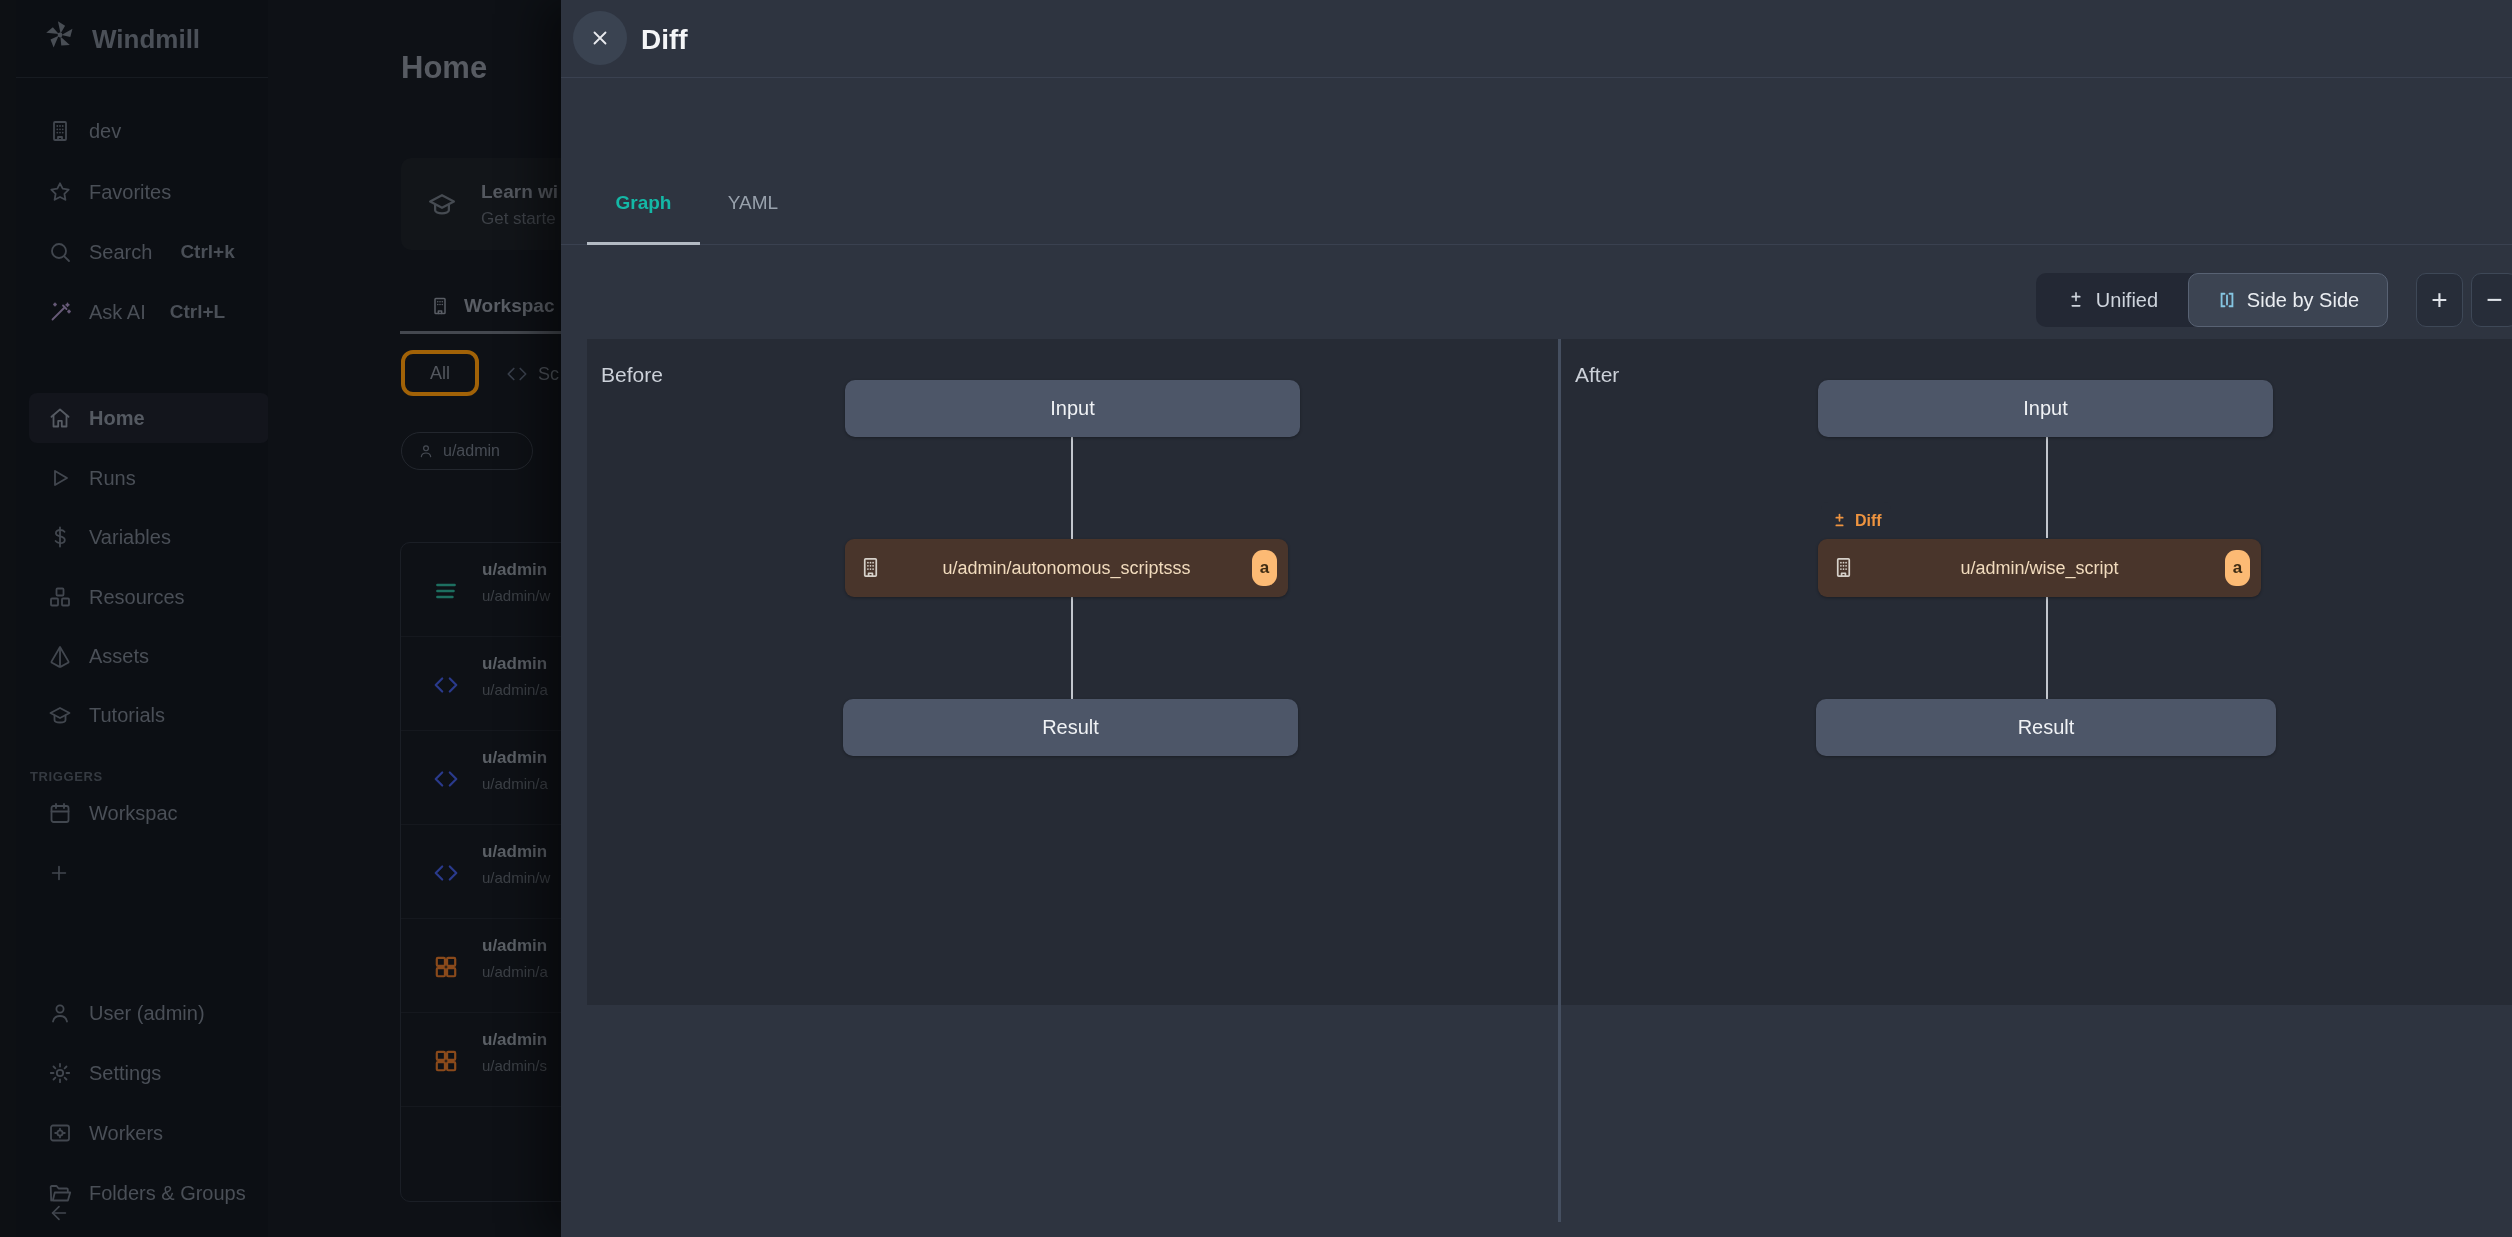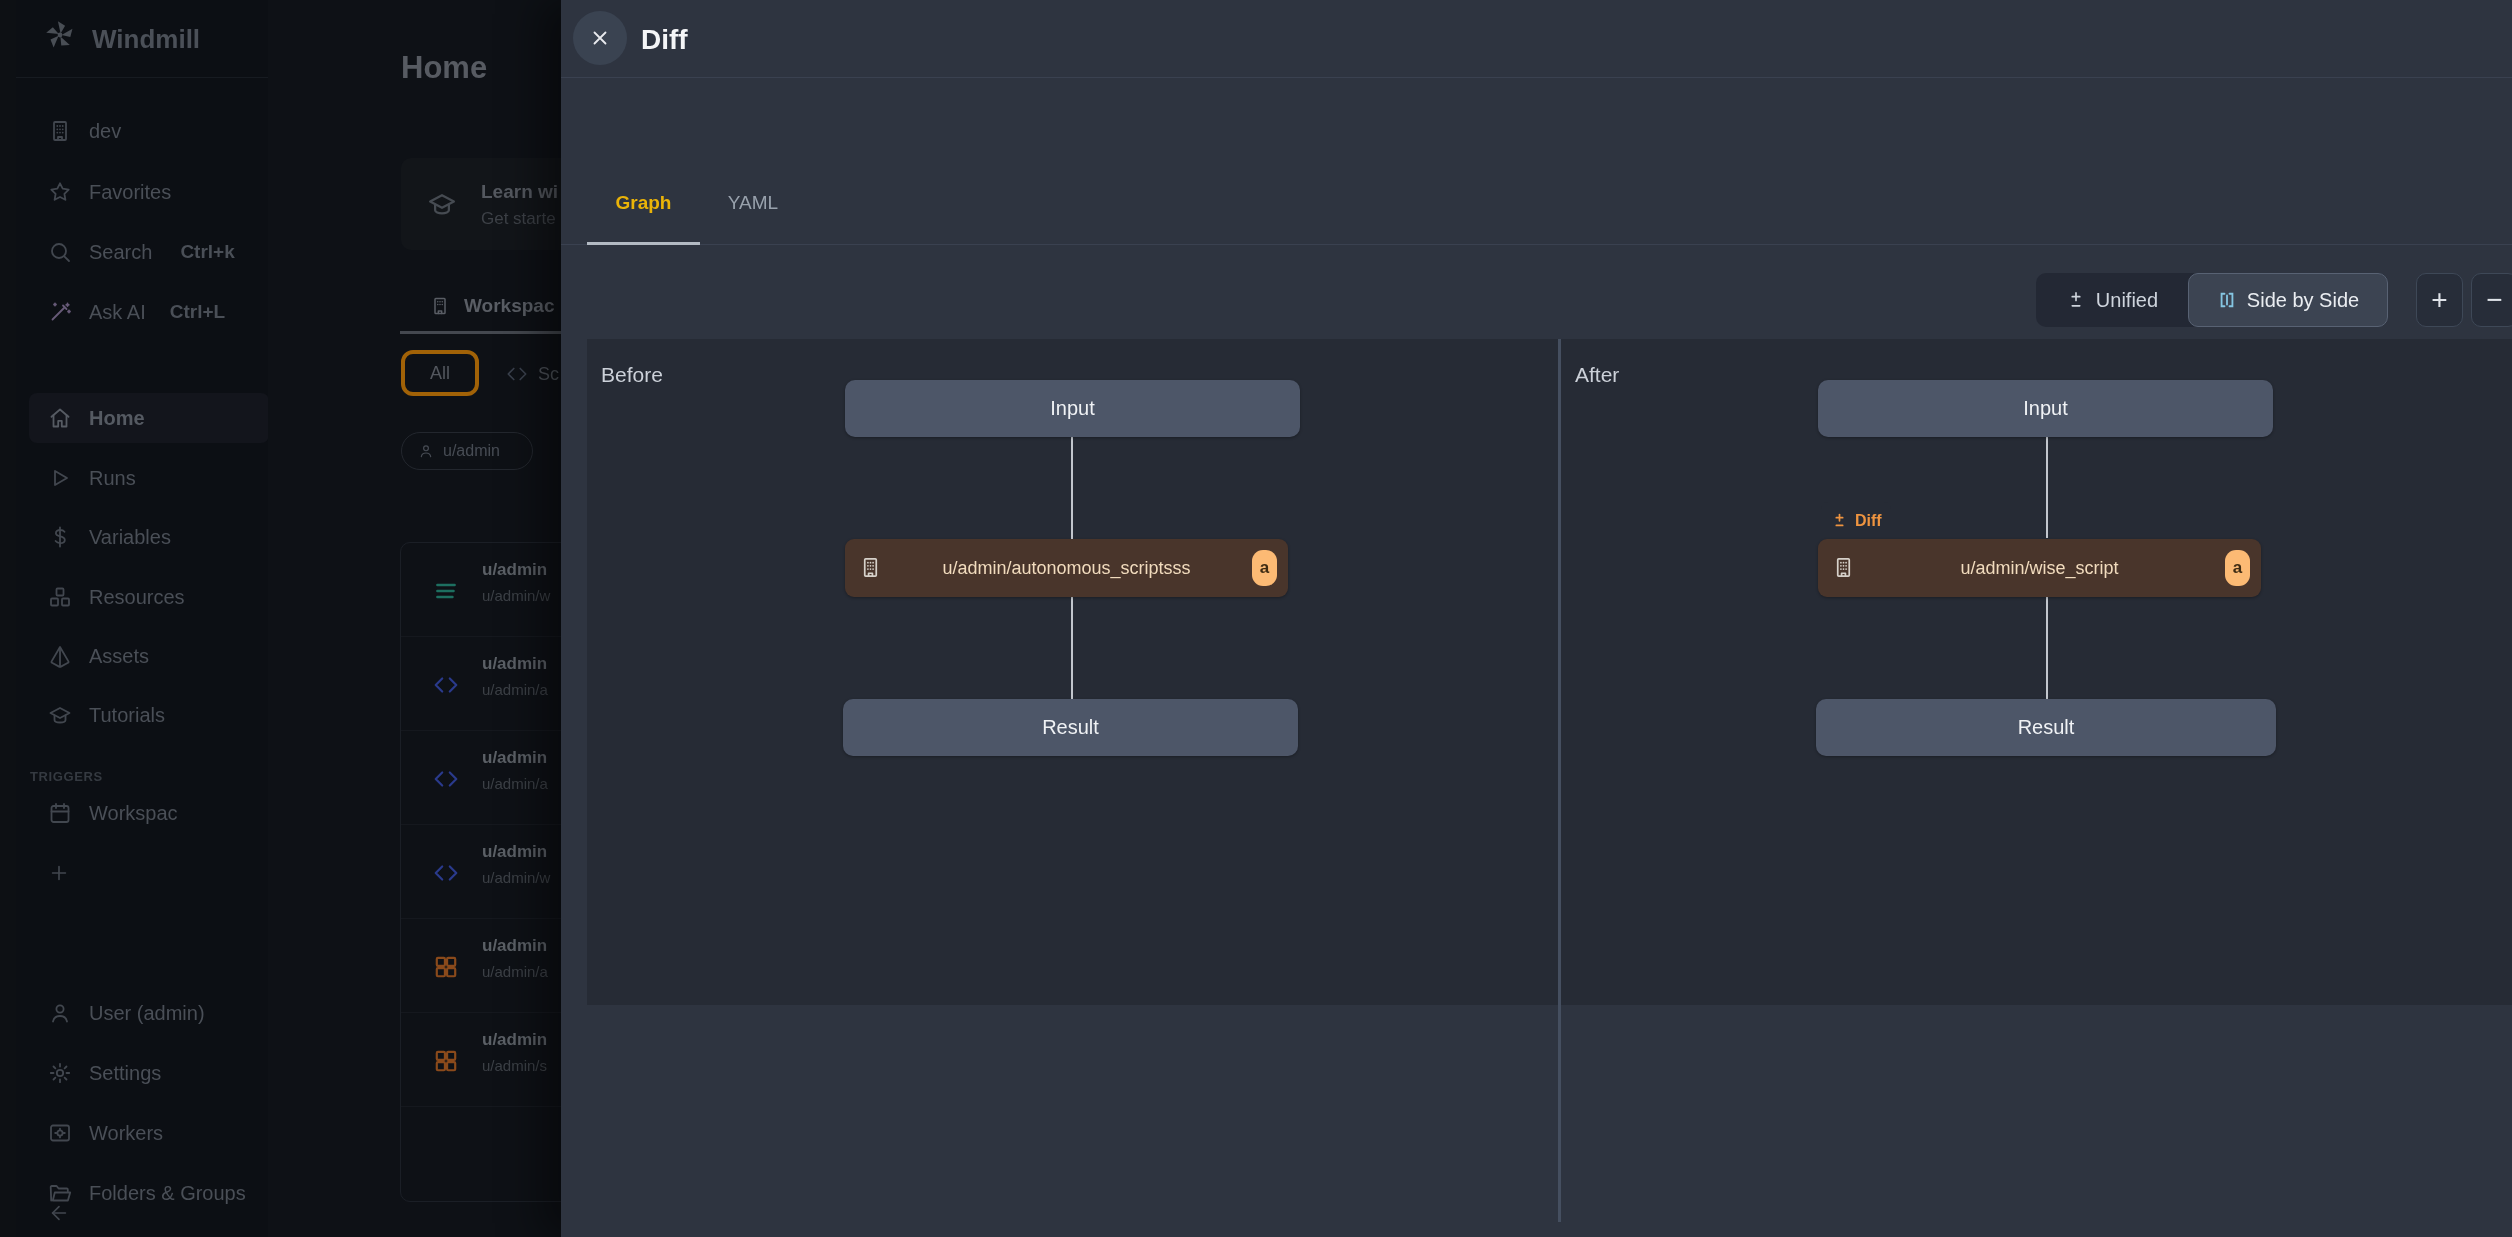--- a/index.html
+++ b/index.html
@@ -54,21 +54,21 @@
   .dr-header { position:absolute; left:0; top:0; width:100%; height:78px; border-bottom:1px solid #3a4150; }
   .close-btn { position:absolute; left:12px; top:11px; width:54px; height:54px; border-radius:50%;
                background:#3a4351; color:#e8eaee; display:flex; align-items:center; justify-content:center; }
   .dr-title { position:absolute; left:80px; top:24px; font-size:28px; font-weight:600; color:#f4f5f7; }
   .dr-tabrow1 { position:absolute; left:0; top:78px; width:100%; height:83px; border-bottom:1px solid #3a4150; }
   .stage-tab { position:absolute; left:27px; top:0; height:82px; padding:0 26px; display:flex; align-items:flex-end; }
   .stage-tab .t { font-size:20px; font-weight:700; color:#f1f3f5; padding-bottom:18px; white-space:nowrap; }
   .stage-underline { position:absolute; left:27px; bottom:0; width:253px; height:3px; background:#b3bac3; }
   .dr-tabrow2 { position:absolute; left:0; top:161px; width:100%; height:84px; border-bottom:1px solid #3a4150; }
   .gtab { position:absolute; top:0; height:84px; display:flex; align-items:center; justify-content:center; font-size:19px; }
-  .gtab.graph { left:26px; width:113px; font-weight:600; color:#eab308; }
+  .gtab.graph { left:26px; width:113px; font-weight:600; color:#14b8a6; }
   .gtab.yaml { left:139px; width:106px; color:#98a1ac; }
   .graph-underline { position:absolute; left:26px; top:81px; width:113px; height:3px; background:#b3bac3; }
 
   .seg-control { position:absolute; left:1475px; top:273px; width:352px; height:54px; background:#232834; border-radius:10px; }
   .seg-unified { position:absolute; left:0; top:0; width:152px; height:54px; display:flex; align-items:center;
                  justify-content:center; gap:10px; color:#ced4dc; font-size:20px; }
   .seg-sbs { position:absolute; left:152px; top:0; width:200px; height:54px; background:#3c4452;
              border:1px solid #586273; border-radius:10px; display:flex; align-items:center; justify-content:center;
              gap:10px; color:#eaedf1; font-size:20px; }
   .seg-sbs .ico { color:#85c6e2; }

